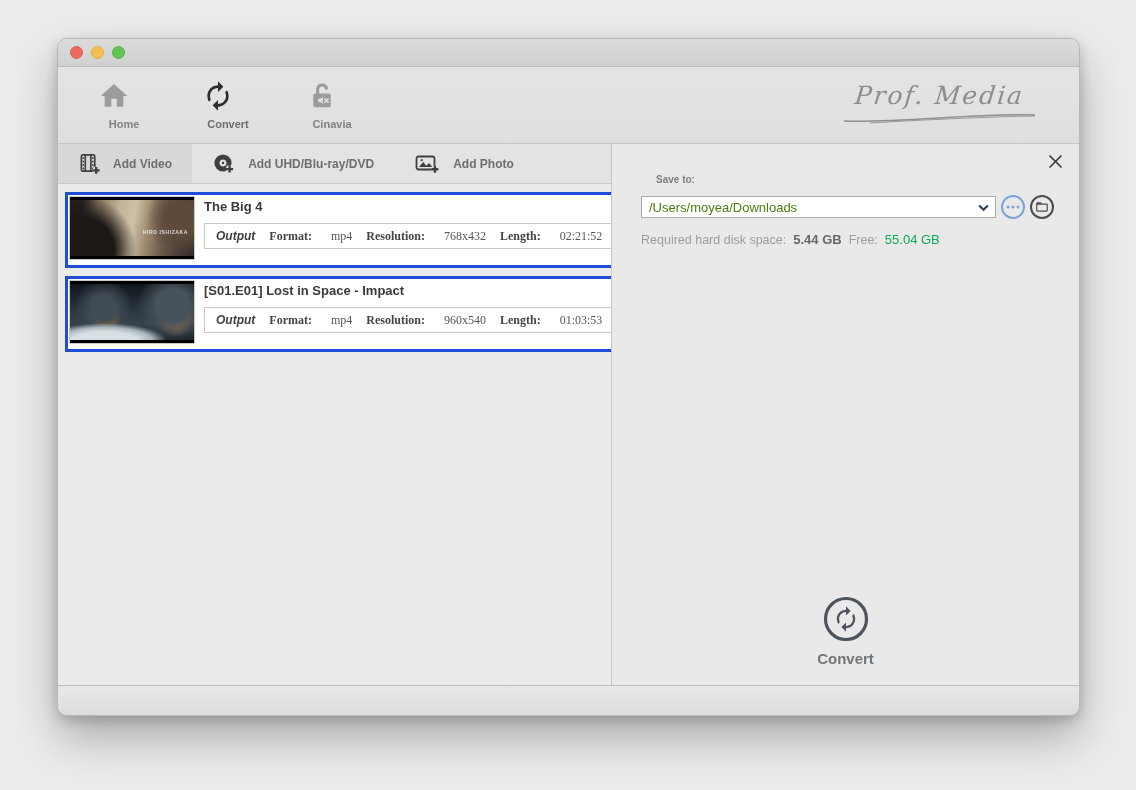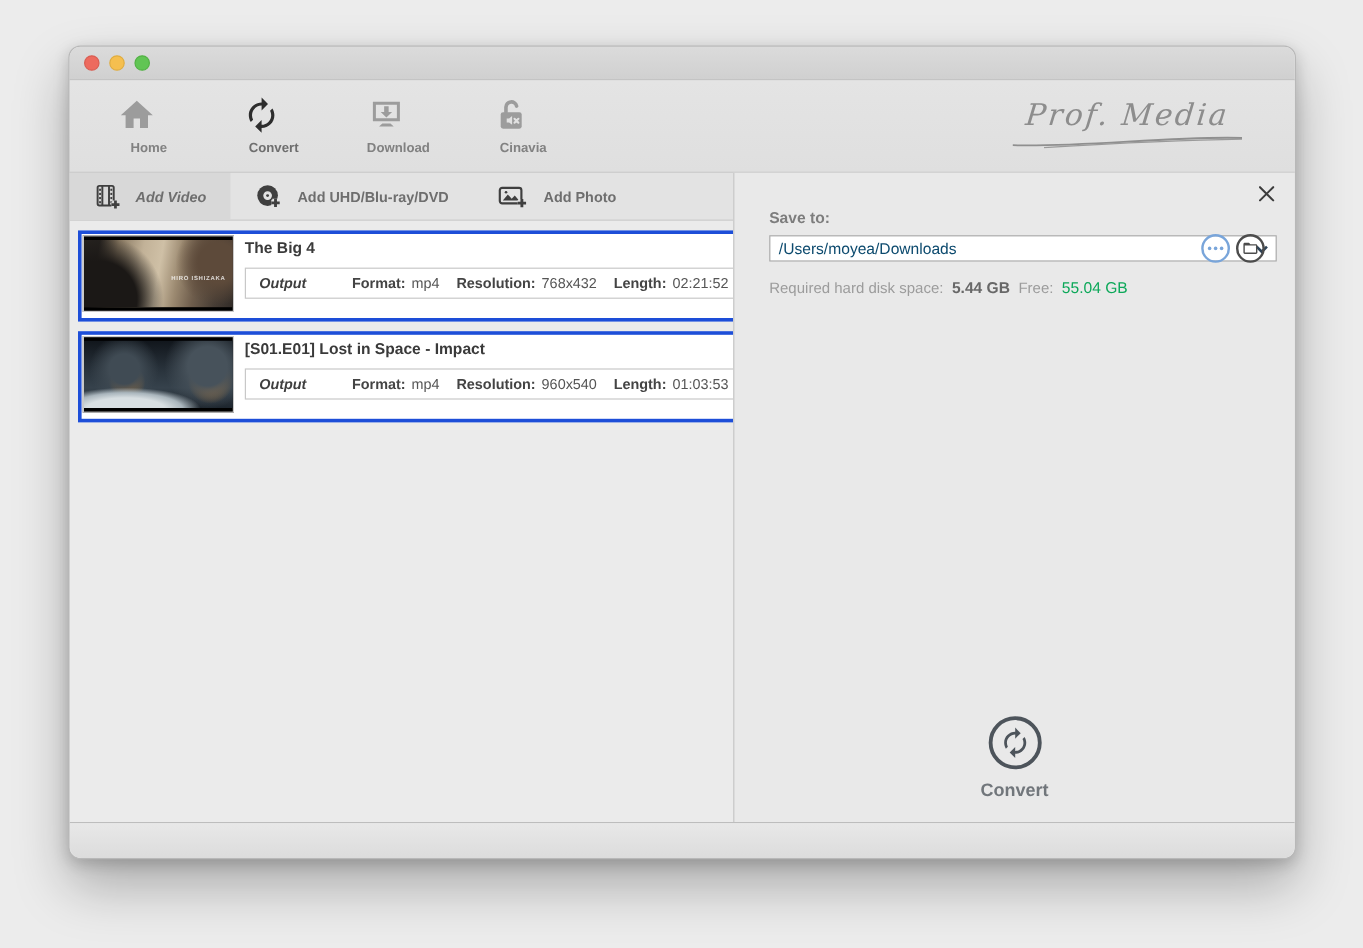--- a/index.html
+++ b/index.html
@@ -70,21 +70,21 @@
   .tabbar {
     height:40px; flex:0 0 40px;
     background:#e3e3e3; border-bottom:1px solid #c9c9c9;
     display:flex; align-items:stretch;
   }
   .tab {
     display:flex; align-items:center; gap:12px;
     padding:0 20px; cursor:pointer; color:#3f3f3f;
   }
   .tab .halo { stroke:#e3e3e3; }
-  .tab.selected { background:#d8d8d8;font-style:italic; }
+  .tab.selected { background:#d8d8d8; }
   .tab.selected .halo { stroke:#d8d8d8; }
   .tab .tab-label { font-size:12px; font-weight:bold; color:#6e6e6e; white-space:nowrap; }
   
   .list {
     flex:1; background:#ebebeb; overflow:hidden;
     padding:8px 0 0 7px;
   }
   .card {
     width:560px; height:76px;
     background:#fff; border:3px solid #1d4ed8;
@@ -119,36 +119,36 @@
   }
   .card-info { flex:1; padding:3px 0 0 9px; min-width:0; }
   .card-title { font-size:13px; font-weight:bold; color:#3a3a3a; margin-bottom:9px; white-space:nowrap; }
   .output-row {
     height:26px; width:500px;
     border:1px solid #c8c8c8; background:#fff;
     display:flex; align-items:center; gap:14px;
     padding:0 11px; font-size:12px; color:#4a4a4a;
     white-space:nowrap; overflow:hidden;
   }
-  .output-word { font-style:italic; font-weight:bold; color:#3f3f3f; margin-right:24px; }
-  .pair { display:flex; gap:5px; }
+  .output-word { font-style:italic; font-weight:bold; color:#3f3f3f; margin-right:0; }
+  .pair { display:flex; gap:19px;font-family:Liberation Serif, serif; }
   .pair .plabel { font-weight:bold; color:#444; }
   .pair .pvalue { color:#555; }
   
   .panel {
     flex:1; background:#e9e9e9; border-left:1px solid #c6c6c6;
     position:relative;
   }
   .close-btn { position:absolute; top:10px; right:16px; cursor:pointer; line-height:0; }
-  .save-label { position:absolute; left:29px; top:30px; font-size:13px; font-weight:bold; color:#7d7d7d; }
+  .save-label { position:absolute; left:44px; top:30px; font-size:10px; font-weight:bold; color:#7d7d7d; }
   .path-select {
     position:absolute; left:29px; top:52px;
-    width:423px; height:22px;
+    width:355px; height:22px;
     background:#fff; border:1px solid #a9a9a9;
-    font-size:13px; color:#0c4a6e;
+    font-size:13px; color:#4d7c0f;
     display:flex; align-items:center;
     padding:0 22px 0 7px; cursor:pointer;
   }
   .path-select .chev { position:absolute; right:6px; top:7px; line-height:0; }
   .round-btn {
     position:absolute; top:51px; width:24px; height:24px;
     border-radius:50%; background:transparent;
     display:flex; align-items:center; justify-content:center;
     cursor:pointer;
   }
@@ -203,28 +203,20 @@
       <span class="ticon">
         <svg width="32" height="32" viewBox="0 0 24 24">
             <path fill="currentColor" d="M12 6v3l4-4-4-4v3c-4.42 0-8 3.58-8 8 0 1.57.46 3.03 1.24 4.26L6.7 14.8c-.45-.83-.7-1.79-.7-2.8 0-3.31 2.69-6 6-6zm6.76 1.74L17.3 9.2c.44.84.7 1.79.7 2.8 0 3.31-2.69 6-6 6v-3l-4 4 4 4v-3c4.42 0 8-3.58 8-8 0-1.57-.46-3.03-1.24-4.26z"></path>
           </svg>
       </span>
       <span class="tlabel">Convert</span>
     </div>
 
 
 
-    <div class="tool-item">
-      <span class="ticon">
-        <svg width="30" height="30" viewBox="0 0 24 24">
-            <path fill="currentColor" d="M3 3h18v13H3V3zm2 2v9h14V5H5zm7 8.6L8.2 9.8h2.3V6h3v3.8h2.3L12 13.6zM9.3 17.5h5.4l2.2 2H7.1l2.2-2z"></path>
-          </svg>
-      </span>
-      <span class="tlabel">Download</span>
-    </div>
 
     <div class="tool-item">
       <span class="ticon">
         <svg width="30" height="30" viewBox="0 0 24 24">
           <path d="M8.5 10V6.6a3.6 3.6 0 0 1 7.1-.7" fill="none" stroke="currentColor" stroke-width="2.4" stroke-linecap="round"></path>
           <rect x="5" y="10" width="14" height="11" rx="1.6" fill="currentColor"></rect>
           <path d="M12.6 12.6l-2 1.6H9v2.6h1.6l2 1.6z" fill="#e1e1e1"></path>
           <path d="M14.2 14.4l2.6 2.6m0-2.6l-2.6 2.6" stroke="#e1e1e1" stroke-width="1.4" stroke-linecap="round"></path>
         </svg>
       </span>

